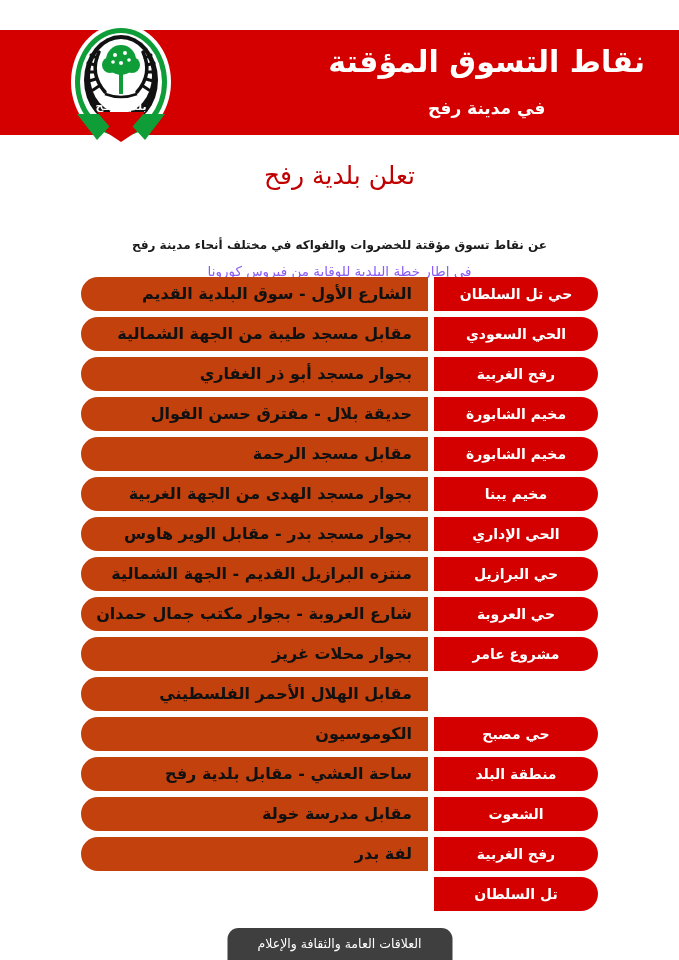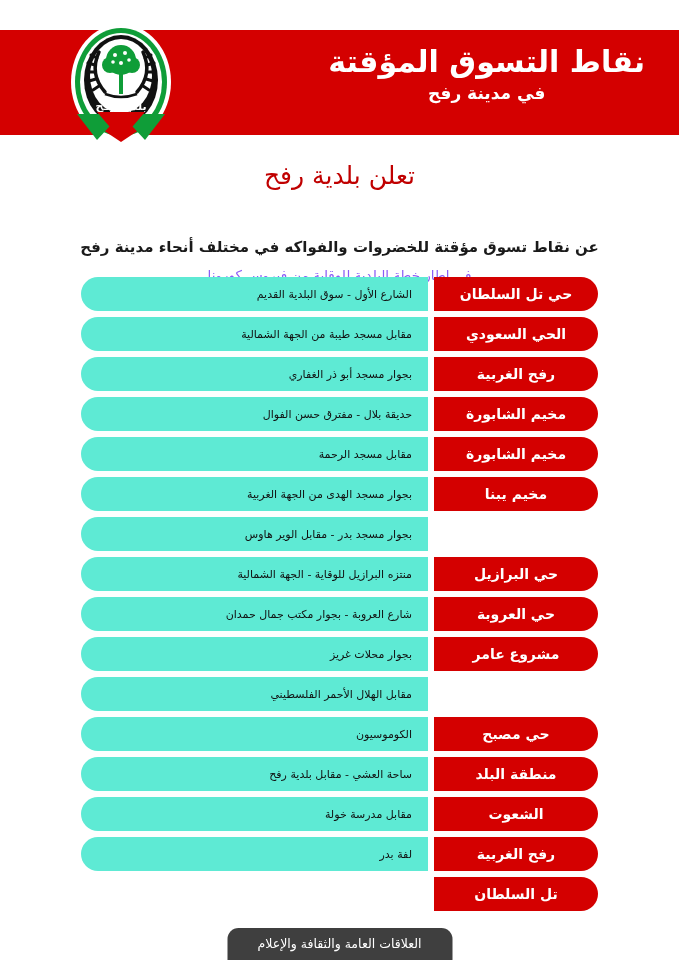--- a/index.html
+++ b/index.html
@@ -50,21 +50,21 @@
     font-weight: bold;
     line-height: 1.18;
     letter-spacing: -0.3px;
     white-space: nowrap;
   }
 
   .header-subtitle {
     font-size: 17px;
     font-weight: bold;
     line-height: 1.3;
-    margin-top: 3px;
+    margin-top: 18px;
     white-space: nowrap;
   }
 
   
   .logo {
     position: absolute;
     top: 22px;
     left: 67px;
     width: 108px;
     height: 120px;
@@ -85,21 +85,21 @@
   .announce-title {
     color: #c00000;
     font-size: 25px;
     font-weight: normal;
     line-height: 1.25;
     margin-bottom: 11px;
   }
 
   .announce-line1 {
     color: #1a1a1a;
-    font-size: 15px;
+    font-size: 12px;
     font-weight: bold;
     line-height: 1.45;
     margin-top: 46px;
   }
 
   .announce-line2 {
     color: #8b5cf6;
     font-size: 13.5px;
     font-weight: normal;
     line-height: 1.5;
@@ -121,30 +121,30 @@
     width: 679px;
   }
 
   
   .point-address {
     position: absolute;
     left: 81px;
     top: 0;
     width: 347px;
     height: 34px;
-    background: #5eead4;
+    background: #c2410c;
     border-radius: 17px 0 0 17px;
     display: flex;
     align-items: center;
     justify-content: flex-start;
     padding: 0 16px 0 14px;
     direction: rtl;
     color: #111111;
-    font-size: 11px;
-    font-weight: normal;
+    font-size: 16px;
+    font-weight: bold;
     line-height: 1;
     white-space: nowrap;
     overflow: hidden;
   }
 
   
   .point-district {
     position: absolute;
     left: 434px;
     top: 0;
@@ -267,23 +267,24 @@
       <div class="point-row">
         <div class="point-address">مقابل مسجد الرحمة</div>
         <div class="point-district">مخيم الشابورة</div>
       </div>
       <div class="point-row">
         <div class="point-address">بجوار مسجد الهدى من الجهة الغربية</div>
         <div class="point-district">مخيم يبنا</div>
       </div>
       <div class="point-row">
         <div class="point-address">بجوار مسجد بدر - مقابل الوير هاوس</div>
-      </div>
-      <div class="point-row">
-        <div class="point-address">منتزه البرازيل للوقاية - الجهة الشمالية</div>
+        <div class="point-district">الحي الإداري</div>
+      </div>
+      <div class="point-row">
+        <div class="point-address">منتزه البرازيل القديم - الجهة الشمالية</div>
         <div class="point-district">حي البرازيل</div>
       </div>
       <div class="point-row">
         <div class="point-address">شارع العروبة - بجوار مكتب جمال حمدان</div>
         <div class="point-district">حي العروبة</div>
       </div>
       <div class="point-row">
         <div class="point-address">بجوار محلات غريز</div>
         <div class="point-district">مشروع عامر</div>
       </div>

